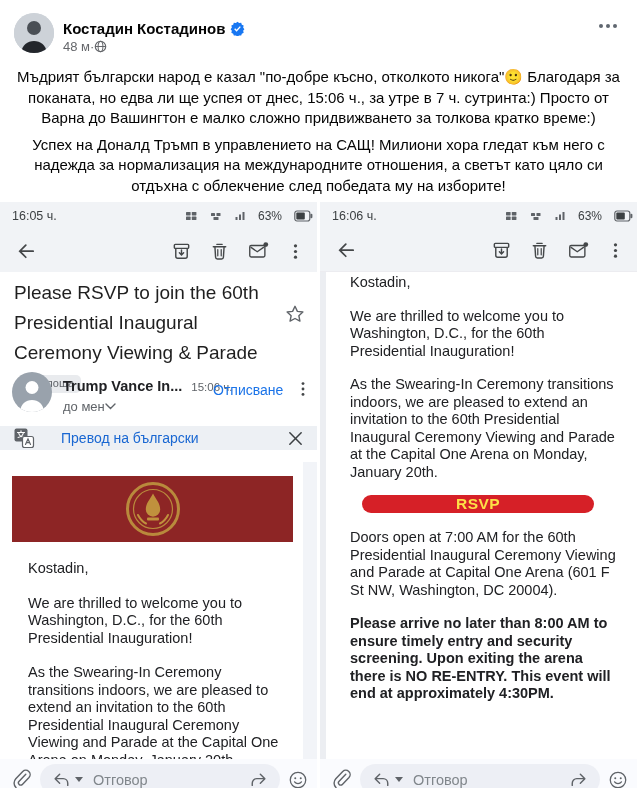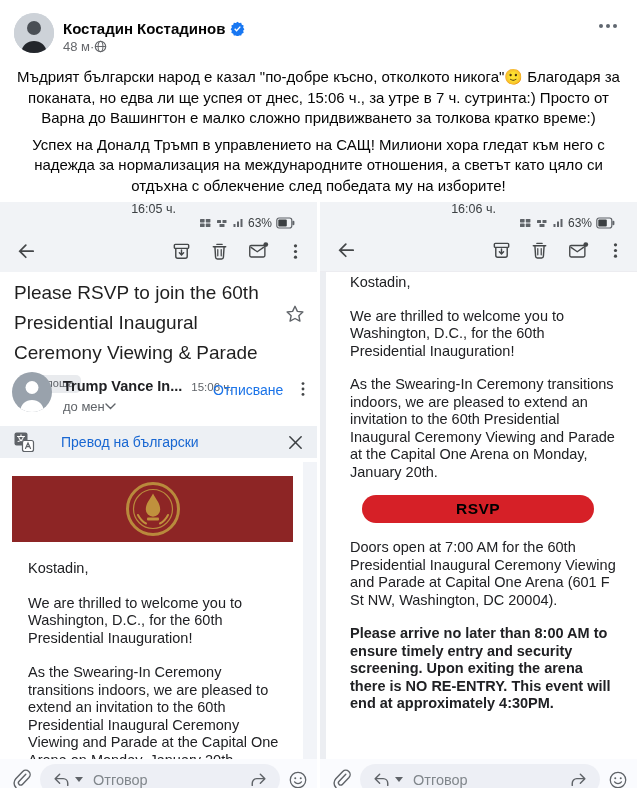--- a/index.html
+++ b/index.html
@@ -16,58 +16,58 @@
   .fb-menu i{width:4px;height:4px;border-radius:50%;background:#606770;display:block;}
 
   
   .post-text{padding:4px 14px 0 14px;color:#050505;font-size:15px;line-height:20.5px;text-align:center;}
   .post-text p{margin:6px 0;}
 
   
   .phones{display:flex;gap:3px;margin-top:3px;height:598px;}
   .phone{position:relative;width:317px;height:598px;background:#fff;overflow:hidden;flex:0 0 317px;}
 
-  .statusbar{position:absolute;top:0;left:0;right:0;height:28px;background:#f1f3f6;display:flex;align-items:center;padding:0 22px 0 12px;box-sizing:border-box;flex-direction:column;}
+  .statusbar{position:absolute;top:0;left:0;right:0;height:28px;background:#f1f3f6;display:flex;align-items:center;padding:0 4px 0 12px;box-sizing:border-box;}
   .sb-time{font-size:12.5px;color:#3c4043;}
-  .sb-right{margin-left:auto;display:flex;align-items:center;gap:4px;}
+  .sb-right{margin-left:auto;display:flex;align-items:center;gap:12px;}
   .sb-batt-text{font-size:12px;color:#3c4043;}
 
   .toolbar{position:absolute;top:28px;left:0;right:0;height:42px;background:#f1f3f6;display:flex;align-items:center;padding:0 10px 0 14px;box-sizing:border-box;}
   .tb-icons{margin-left:auto;display:flex;align-items:center;gap:17px;padding-right:2px;}
   .icon-btn{display:flex;align-items:center;justify-content:center;cursor:pointer;}
 
   
   .subject{position:absolute;top:76px;left:14px;width:272px;font-size:19px;line-height:30px;color:#1f1f1f;font-weight:400;}
   .inbox-chip{display:inline-block;background:#e9ebee;color:#5f6368;font-size:11px;line-height:13px;padding:2.5px 7px;border-radius:5px;vertical-align:2px;margin-left:7px;}
   .star{position:absolute;top:101px;left:284px;}
 
   .sender-avatar{position:absolute;top:170px;left:12px;width:40px;height:40px;border-radius:50%;background:#99a2ac;overflow:hidden;}
   .sender-name-row{position:absolute;top:176px;left:63px;display:flex;align-items:baseline;gap:9px;white-space:nowrap;}
   .sender-name{font-size:14.5px;font-weight:700;color:#202124;}
   .sender-time{font-size:11.5px;color:#5f6368;}
   .sender-to{position:absolute;top:197px;left:63px;font-size:13px;color:#5f6368;display:flex;align-items:center;}
   .unsubscribe{position:absolute;top:180px;left:213px;font-size:14px;color:#1a73e8;cursor:pointer;}
   .sender-kebab{position:absolute;top:178px;left:294px;}
 
-  .translatebar{position:absolute;top:224px;left:0;right:0;height:32px;background:#edf0f4;display:flex;align-items:center;padding:0 13px;box-sizing:border-box;}
+  .translatebar{position:absolute;top:224px;left:0;right:0;height:24px;background:#edf0f4;display:flex;align-items:center;padding:0 13px;box-sizing:border-box;}
   .translate-label{margin-left:26px;font-size:14px;color:#1967d2;cursor:pointer;}
   .translate-close{margin-left:auto;cursor:pointer;display:flex;}
 
   .banner{position:absolute;top:274px;left:12px;width:281px;height:66px;background:#8d2525;display:flex;align-items:center;justify-content:center;}
 
   .right-gutter{position:absolute;top:260px;right:0;width:14px;height:297px;background:#f2f4f8;}
   .left-gutter{position:absolute;top:70px;left:0;width:6px;height:487px;background:#eceef2;}
 
   .email-text{position:absolute;top:358px;left:28px;width:252px;font-size:14.5px;line-height:17.5px;color:#202124;}
   .email-text p{margin:0 0 17px 0;}
 
   .email-text2{position:absolute;top:72px;left:30px;width:270px;font-size:14.5px;line-height:17.5px;color:#202124;}
   .email-text2 p{margin:0 0 16px 0;}
   .email-text2 p.bold{font-weight:700;margin-top:16px;}
-  .rsvp-btn{width:232px;height:28px;margin:14px 0 16px 12px;background:#d62027;border-radius:17px;color:#000000;font-weight:700;font-size:15.5px;letter-spacing:.4px;display:flex;align-items:center;justify-content:center;cursor:pointer;}
+  .rsvp-btn{width:232px;height:18px;margin:14px 0 16px 12px;background:#d62027;border-radius:17px;color:#fde047;font-weight:700;font-size:15.5px;letter-spacing:.4px;display:flex;align-items:center;justify-content:center;cursor:pointer;}
 
   .replybar{position:absolute;bottom:0;left:0;right:0;height:41px;background:#fafbfe;display:flex;align-items:center;padding:0 9px 0 12px;box-sizing:border-box;}
   .reply-pill{margin-left:9px;flex:1;height:31px;background:#edeff5;border-radius:16px;display:flex;align-items:center;padding:0 12px;box-sizing:border-box;cursor:text;}
   .reply-placeholder{margin-left:10px;font-size:14.5px;color:#80868b;}
   .caret-down{width:0;height:0;border-left:4px solid transparent;border-right:4px solid transparent;border-top:5px solid #5f6368;margin-left:5px;}
   .fwd{margin-left:auto;display:flex;}
   .smiley-wrap{margin-left:8px;display:flex;}
 
   svg{display:block;}
 </style>

